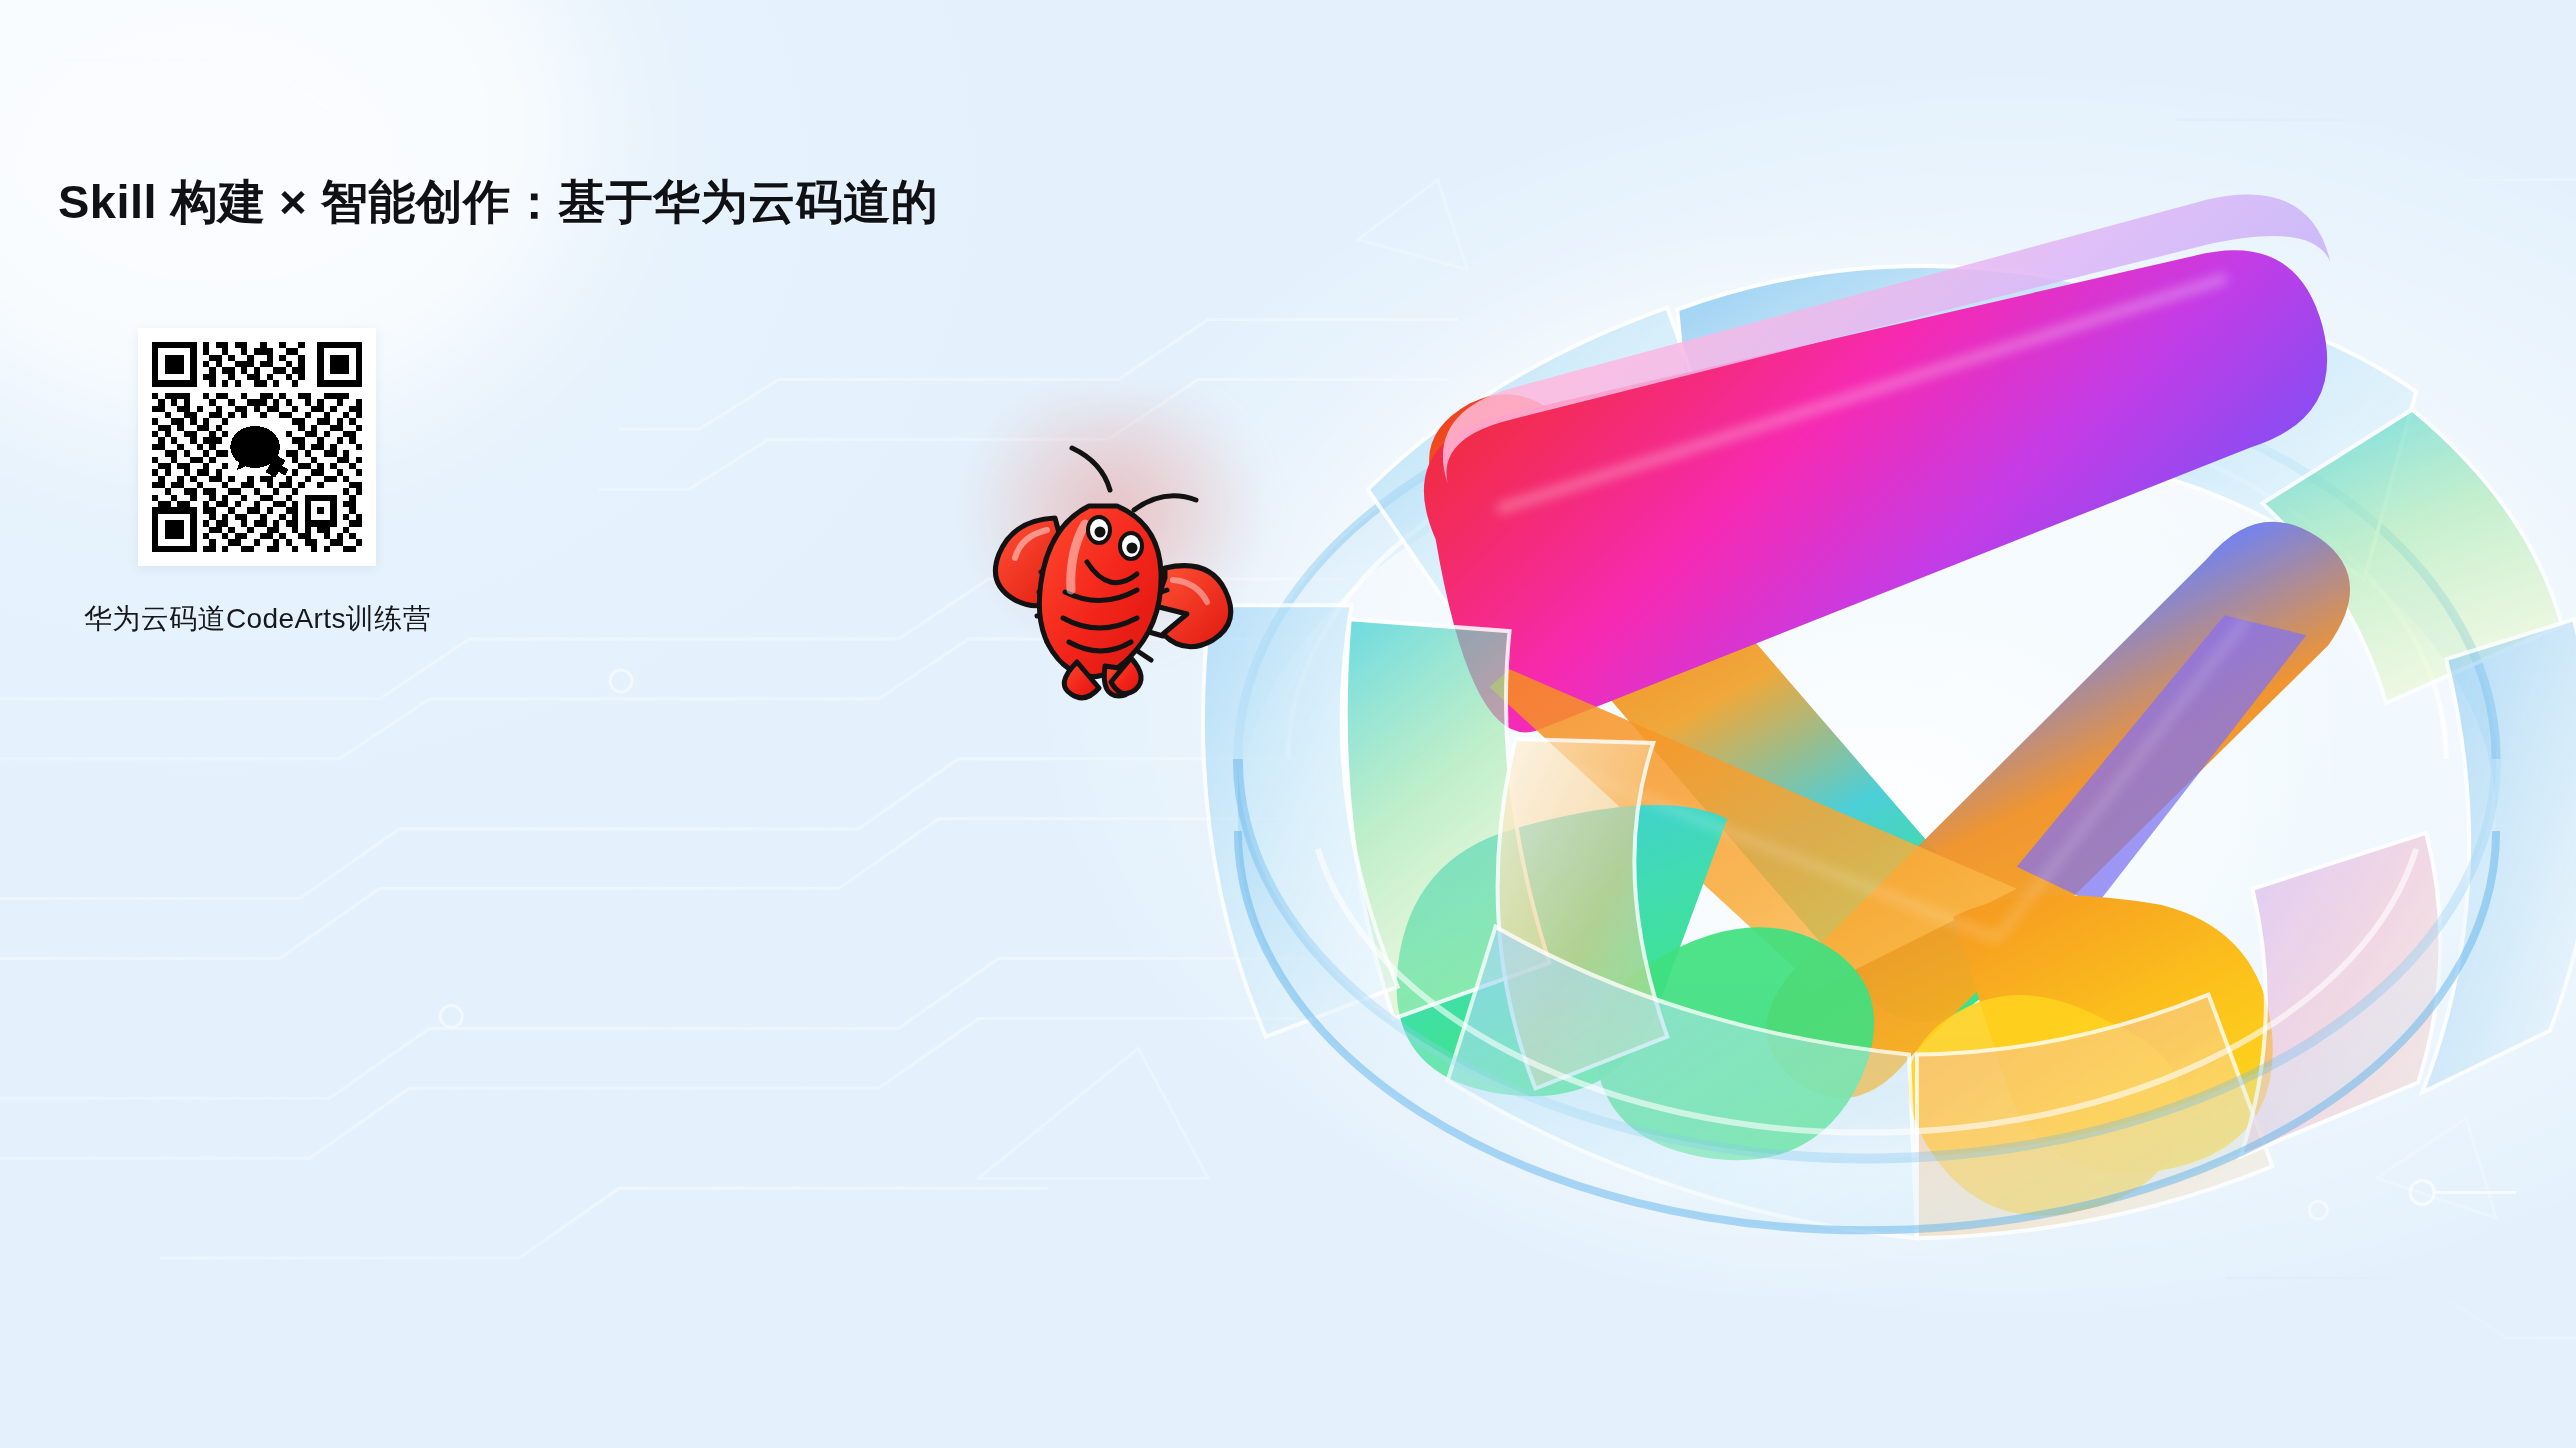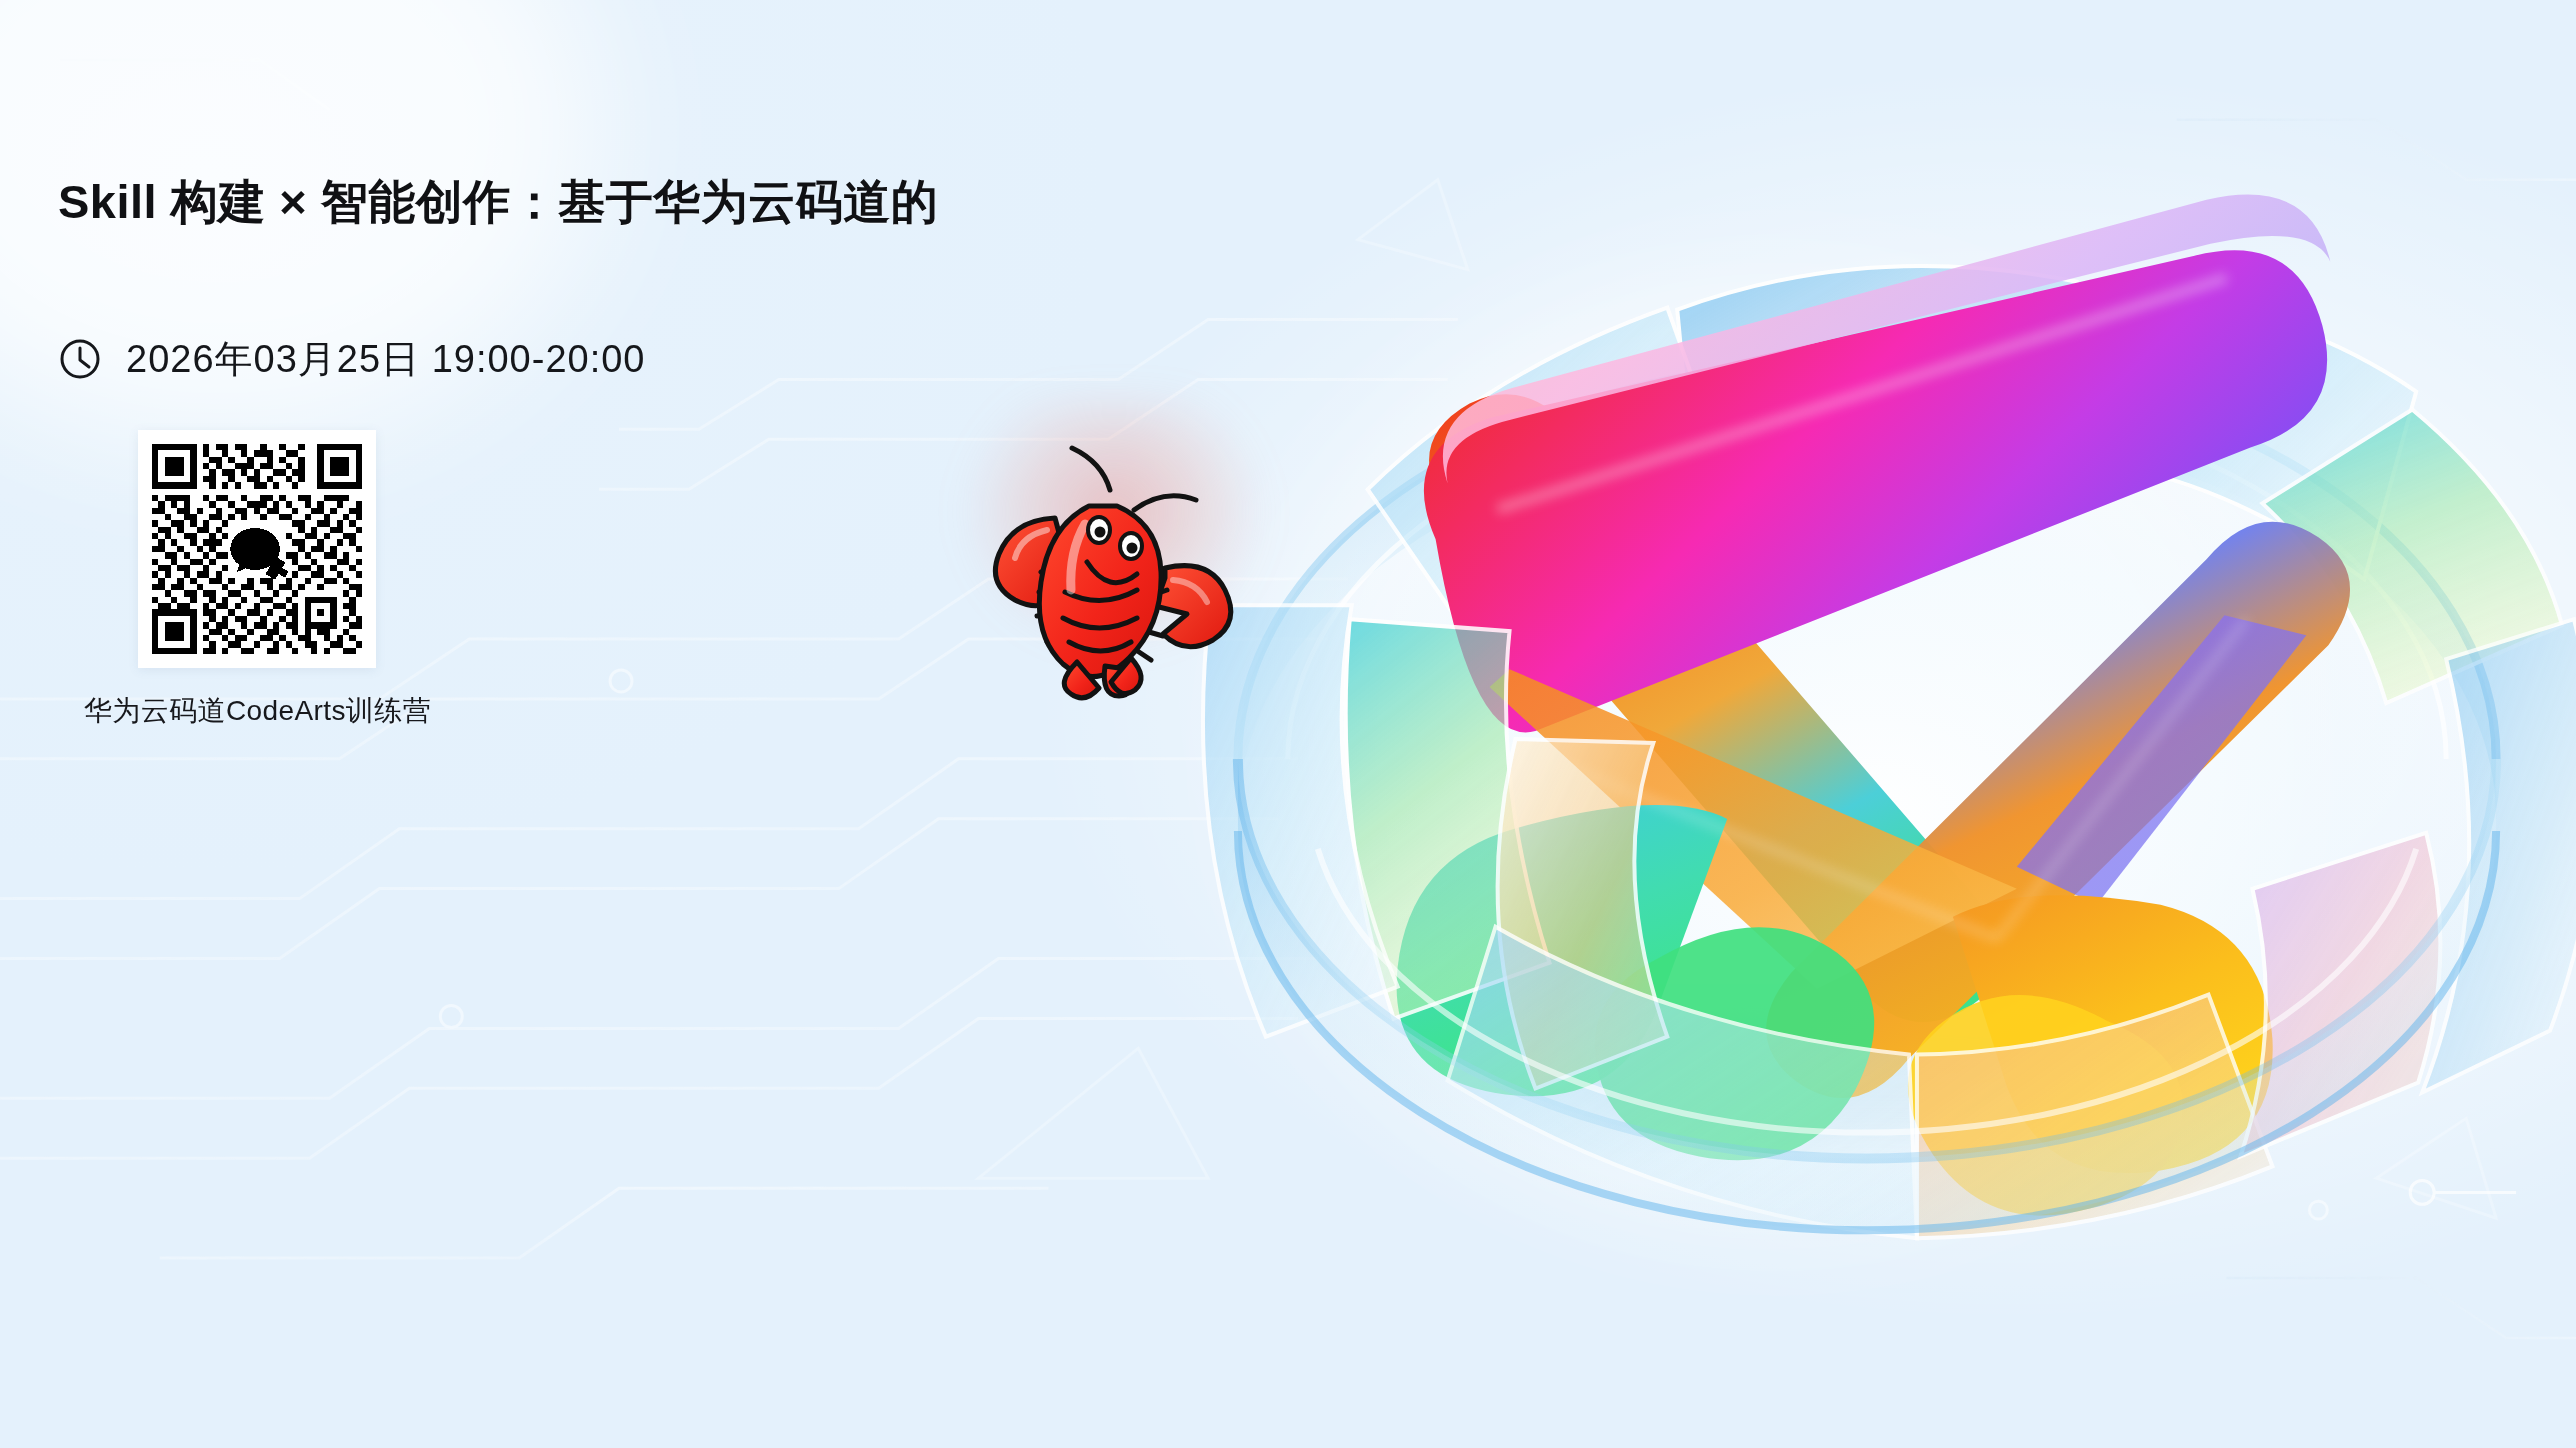--- a/index.html
+++ b/index.html
@@ -34,21 +34,21 @@
   .meta-ico{width:44px;height:44px;flex:0 0 44px;margin-right:24px;display:block;}
   .meta-txt{font-size:38px;color:#15171b;letter-spacing:1px;white-space:nowrap;}
 
   .qr-wrap{margin-top:40px;margin-left:80px;}
   .qr-card{
     width:238px;height:238px;background:#fff;padding:14px;box-sizing:border-box;
     box-shadow:0 2px 10px rgba(80,110,150,.10);
   }
   .qr-card svg{display:block;width:100%;height:100%;}
   .qr-cap{
-    margin-top:24px;margin-left:-62px;width:363px;text-align:center;
+    margin-top:34px;margin-left:-62px;width:363px;text-align:center;
     font-size:28px;color:#17181c;letter-spacing:0.4px;white-space:nowrap;
   }
 
   
   .lobster{position:absolute;left:959px;top:414px;width:290px;height:290px;z-index:40;}
   .lobster-glow{
     position:absolute;left:964px;top:399px;width:300px;height:250px;z-index:25;
     background:radial-gradient(ellipse at 50% 45%, rgba(236,120,110,.40) 0%, rgba(236,140,130,.18) 45%, rgba(255,255,255,0) 72%);
     filter:blur(18px);
   }
@@ -379,27 +379,20 @@
       </g>
     </svg>
   </div>
 
   <div class="left-col">
 
     <div class="title">Skill 构建 × 智能创作：基于华为云码道的</div>
 
     <div class="meta">
 
-      <div class="meta-row">
-        <svg class="meta-ico" viewBox="0 0 44 44">
-          <circle cx="22" cy="22" r="18" fill="none" stroke="#15171b" stroke-width="3"></circle>
-          <path d="M22 11 L22 23 L31 30" fill="none" stroke="#15171b" stroke-width="3" stroke-linecap="round" stroke-linejoin="round"></path>
-        </svg>
-        <span class="meta-txt">2026年03月25日  19:00-20:00</span>
-      </div>
 
 
     </div>
 
     <div class="qr-wrap">
       <div class="qr-card">
         <svg viewBox="0 0 33 33" shape-rendering="crispEdges">
           <rect width="33" height="33" fill="#ffffff"></rect>
           <g fill="#000000">
 

